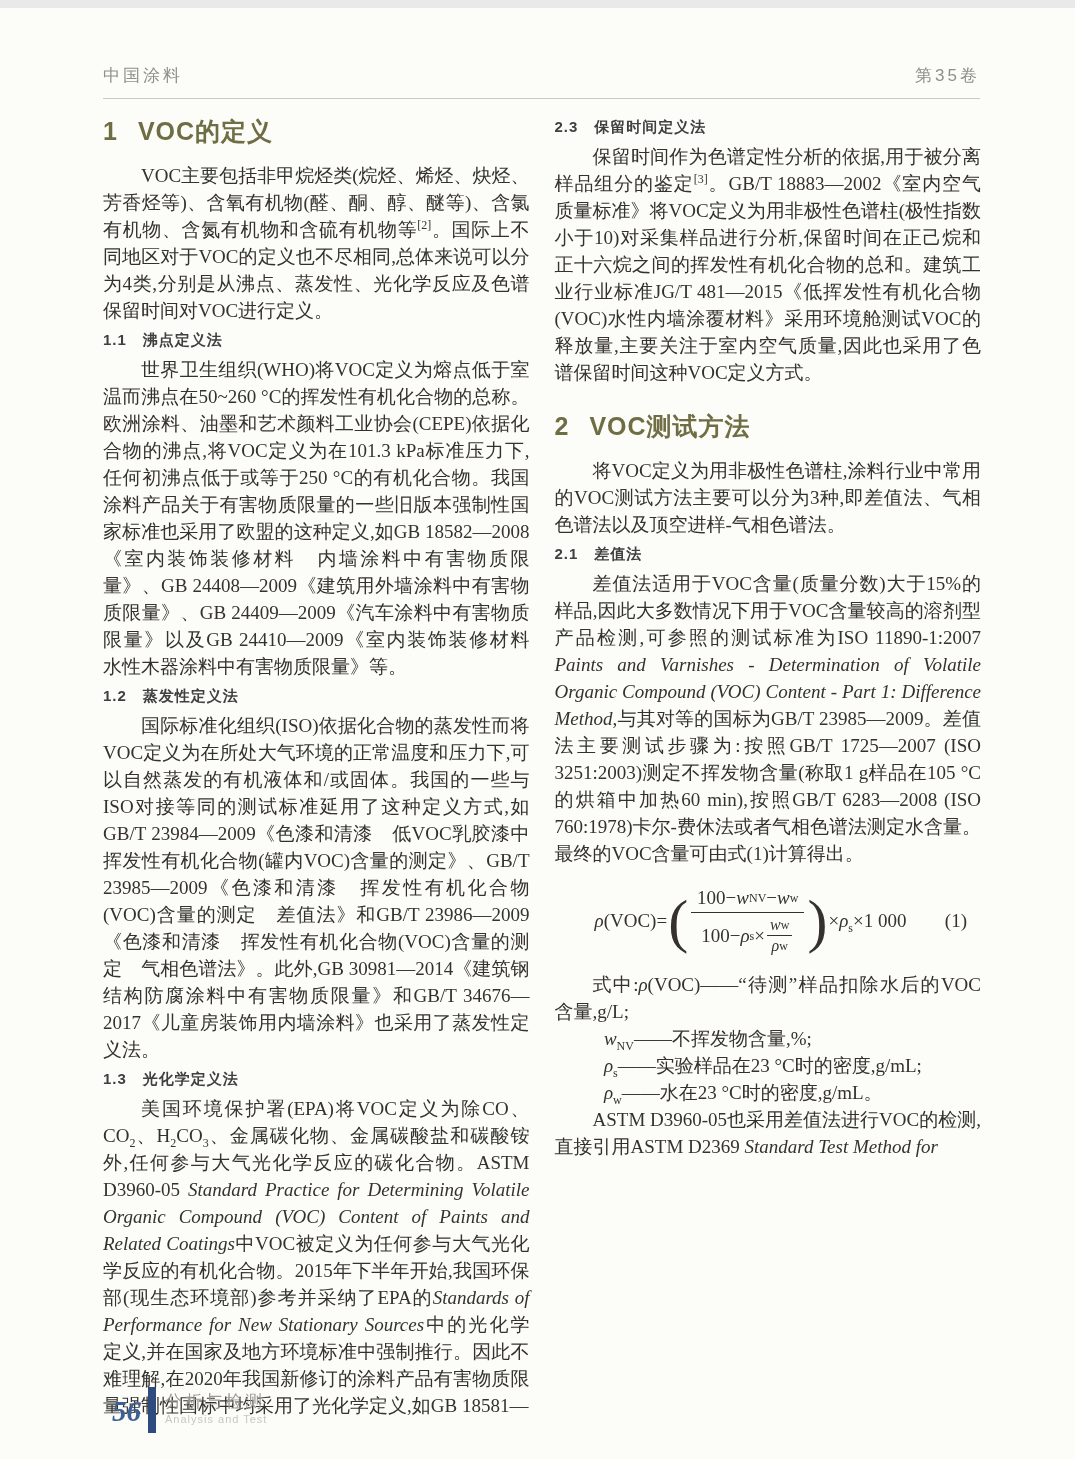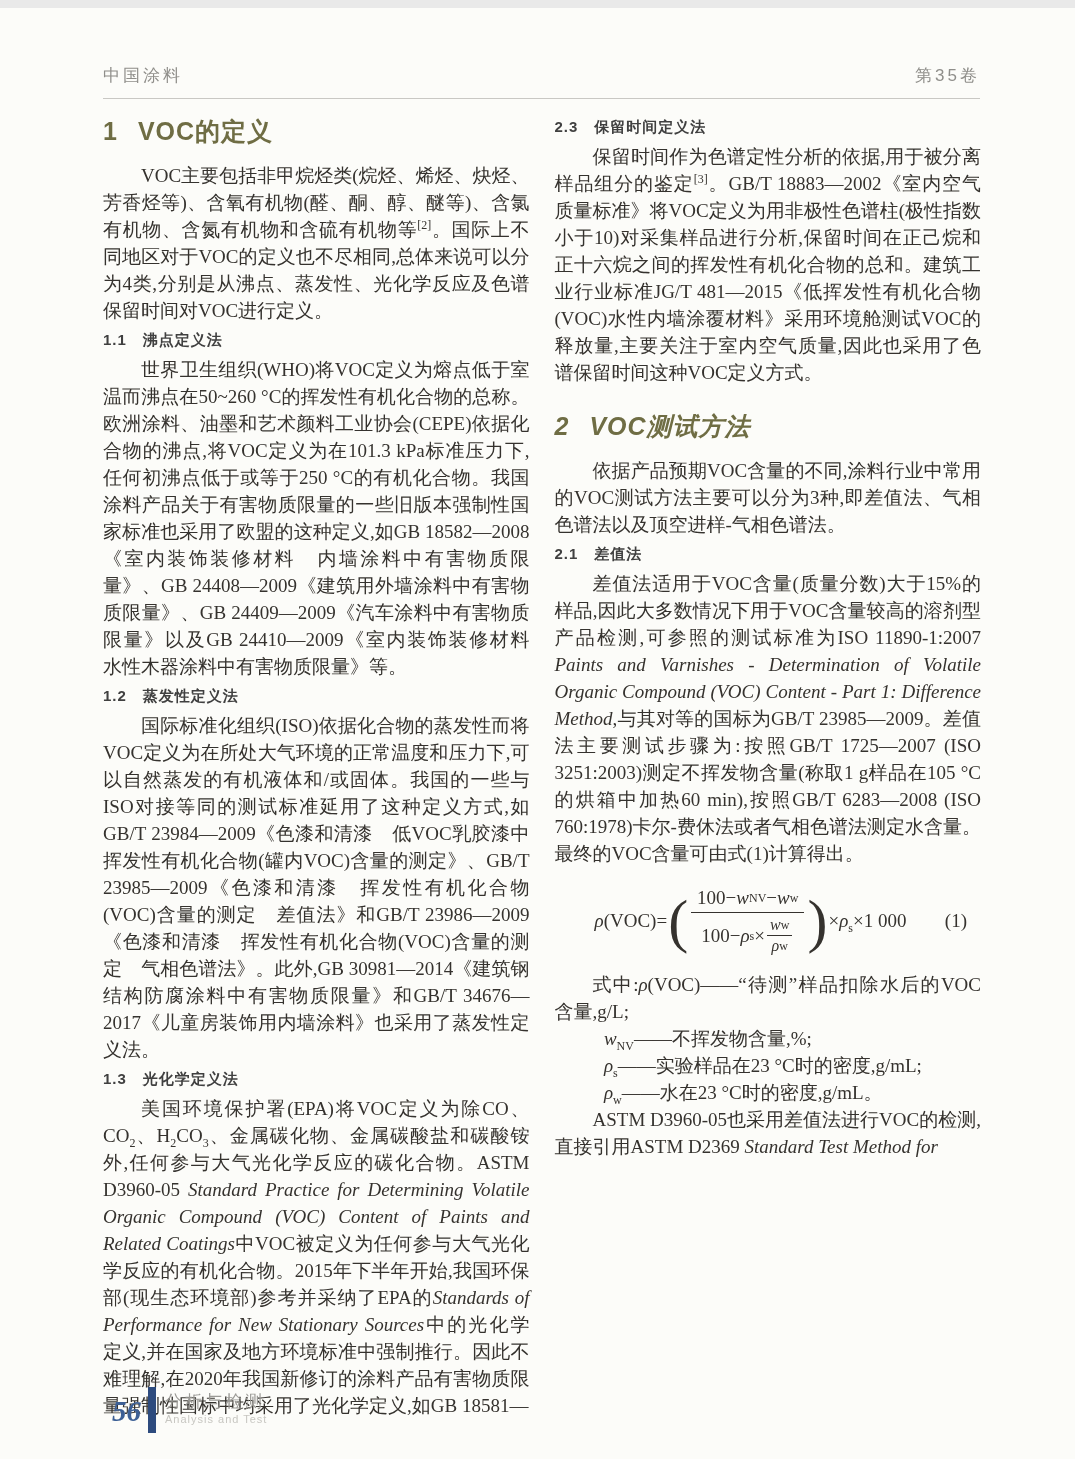--- a/index.html
+++ b/index.html
@@ -32,21 +32,21 @@
     font-size:19px;line-height:27px;margin:0;
     text-align:justify;
   }
   .indent{text-indent:2em;}
   .h1{
     font-family:"Liberation Sans", sans-serif;
     font-size:25px;font-weight:bold;color:#6f6d44;
     margin:4px 0 14px 0;letter-spacing:1px;
   }
   .h1 .num{margin-right:20px;}
-  .h1.second{margin-top:24px;font-style:italic;}
+  .h1.second{margin-top:24px;}
   .h2{
     font-family:"Liberation Sans", sans-serif;
     font-size:15px;font-weight:bold;color:#404040;
     margin:7px 0 6px 0;letter-spacing:1px;
   }
   .h2 .num{margin-right:16px;}
   sup{font-size:12px;line-height:0;}
   sub{font-size:12px;line-height:0;}
   .it{font-style:italic;}
   
@@ -132,21 +132,21 @@
       <h2 class="h2"><span class="num">1.3</span><span>光化学定义法</span></h2>
       <p class="body indent"><span>美国环境保护署(EPA)将VOC定义为除CO、CO</span><sub>2</sub><span>、H</span><sub>2</sub><span>CO</span><sub>3</sub><span>、金属碳化物、金属碳酸盐和碳酸铵外,任何参与大气光化学反应的碳化合物。ASTM D3960-05 </span><span class="it">Standard Practice for Determining Volatile Organic Compound (VOC) Content of Paints and Related Coatings</span><span>中VOC被定义为任何参与大气光化学反应的有机化合物。2015年下半年开始,我国环保部(现生态环境部)参考并采纳了EPA的</span><span class="it">Standards of Performance for New Stationary Sources</span><span>中的光化学定义,并在国家及地方环境标准中强制推行。因此不难理解,在2020年我国新修订的涂料产品有害物质限量强制性国标中均采用了光化学定义,如GB 18581—</span></p>
     </section>
 
     <section class="col">
 
       <h2 class="h2"><span class="num">2.3</span><span>保留时间定义法</span></h2>
       <p class="body indent"><span>保留时间作为色谱定性分析的依据,用于被分离样品组分的鉴定</span><sup>[3]</sup><span>。GB/T 18883—2002《室内空气质量标准》将VOC定义为用非极性色谱柱(极性指数小于10)对采集样品进行分析,保留时间在正己烷和正十六烷之间的挥发性有机化合物的总和。建筑工业行业标准JG/T 481—2015《低挥发性有机化合物(VOC)水性内墙涂覆材料》采用环境舱测试VOC的释放量,主要关注于室内空气质量,因此也采用了色谱保留时间这种VOC定义方式。</span></p>
 
       <h1 class="h1 second"><span class="num">2</span><span>VOC测试方法</span></h1>
-      <p class="body indent">依据产品预期VOC含量的不同,涂料行业中常用的VOC测试方法主要可以分为3种,即差值法、气相色谱法以及顶空进样-气相色谱法。</p>
+      <p class="body indent">将VOC定义为用非极性色谱柱,涂料行业中常用的VOC测试方法主要可以分为3种,即差值法、气相色谱法以及顶空进样-气相色谱法。</p>
 
       <h2 class="h2"><span class="num">2.1</span><span>差值法</span></h2>
       <p class="body indent"><span>差值法适用于VOC含量(质量分数)大于15%的样品,因此大多数情况下用于VOC含量较高的溶剂型产品检测,可参照的测试标准为ISO 11890-1:2007 </span><span class="it">Paints and Varnishes - Determination of Volatile Organic Compound (VOC) Content - Part 1: Difference Method</span><span>,与其对等的国标为GB/T 23985—2009。差值法主要测试步骤为:按照GB/T 1725—2007 (ISO 3251:2003)测定不挥发物含量(称取1 g样品在105 °C的烘箱中加热60 min),按照GB/T 6283—2008 (ISO 760:1978)卡尔-费休法或者气相色谱法测定水含量。最终的VOC含量可由式(1)计算得出。</span></p>
 
       <div class="formula-row">
         <div class="formula">
           <span><span class="f-var">ρ</span><span>(VOC)=</span></span>
           <span class="f-paren">(</span>
           <span class="frac">
             <span class="fnum">

